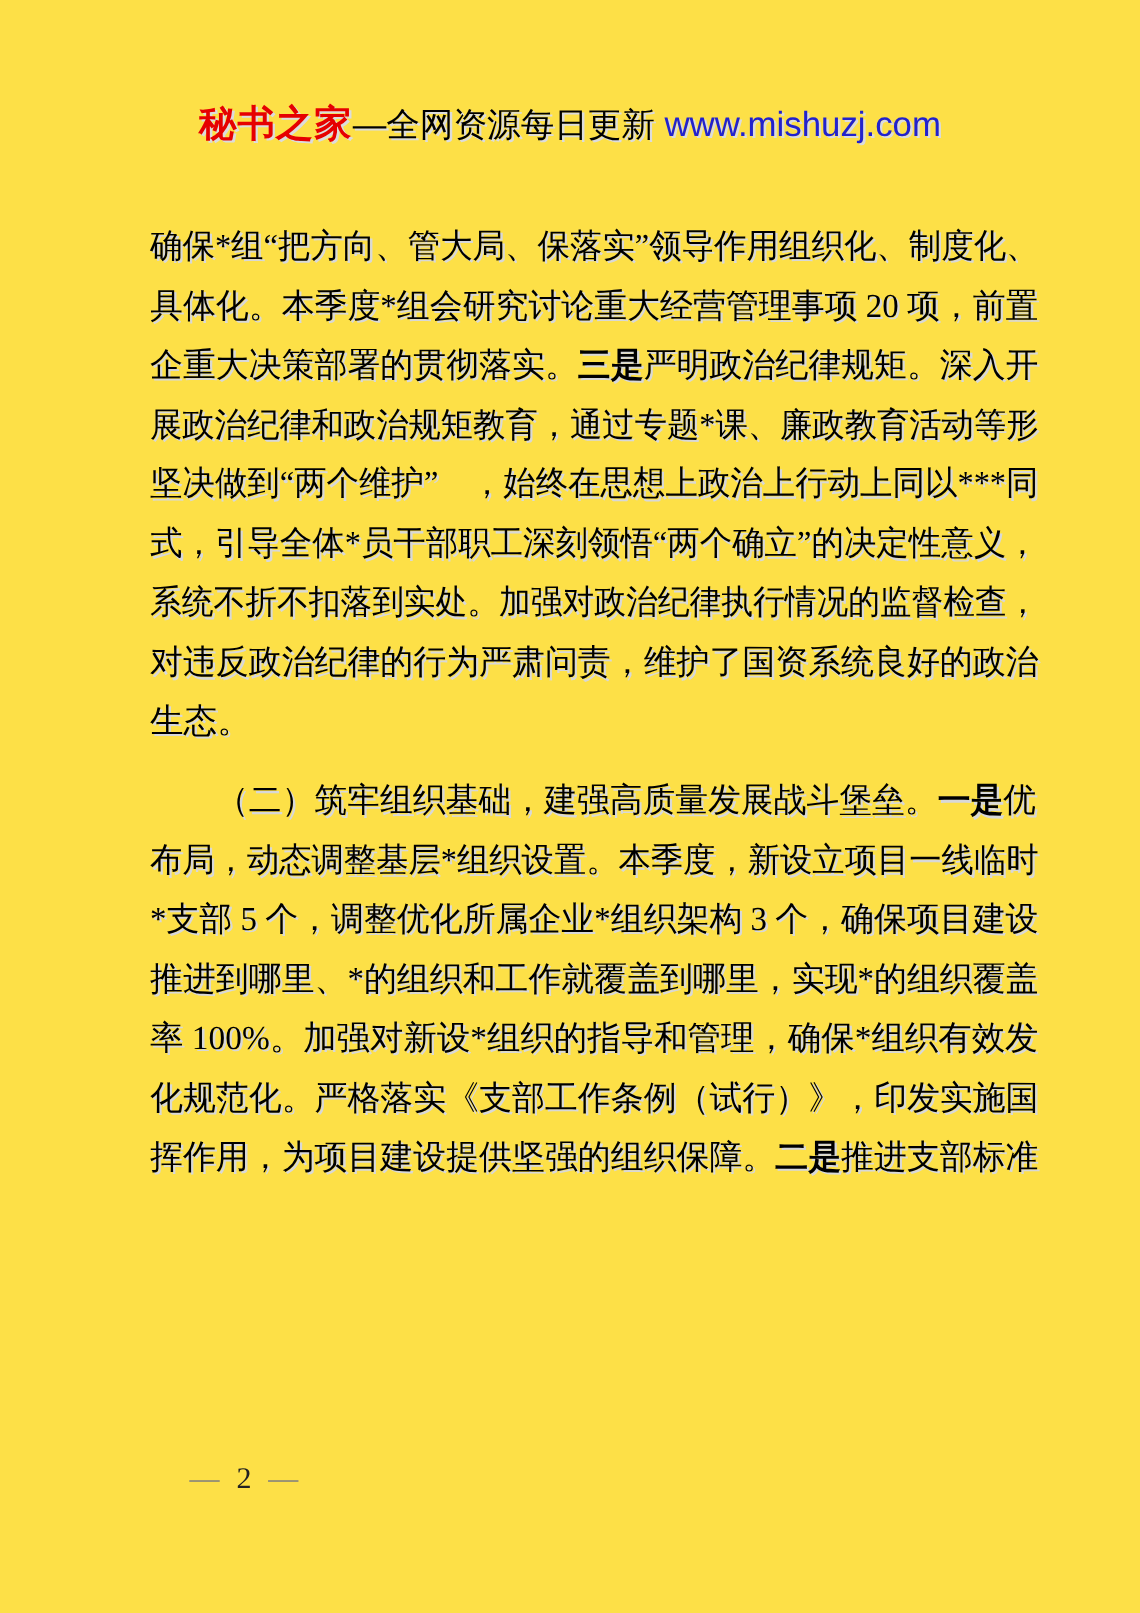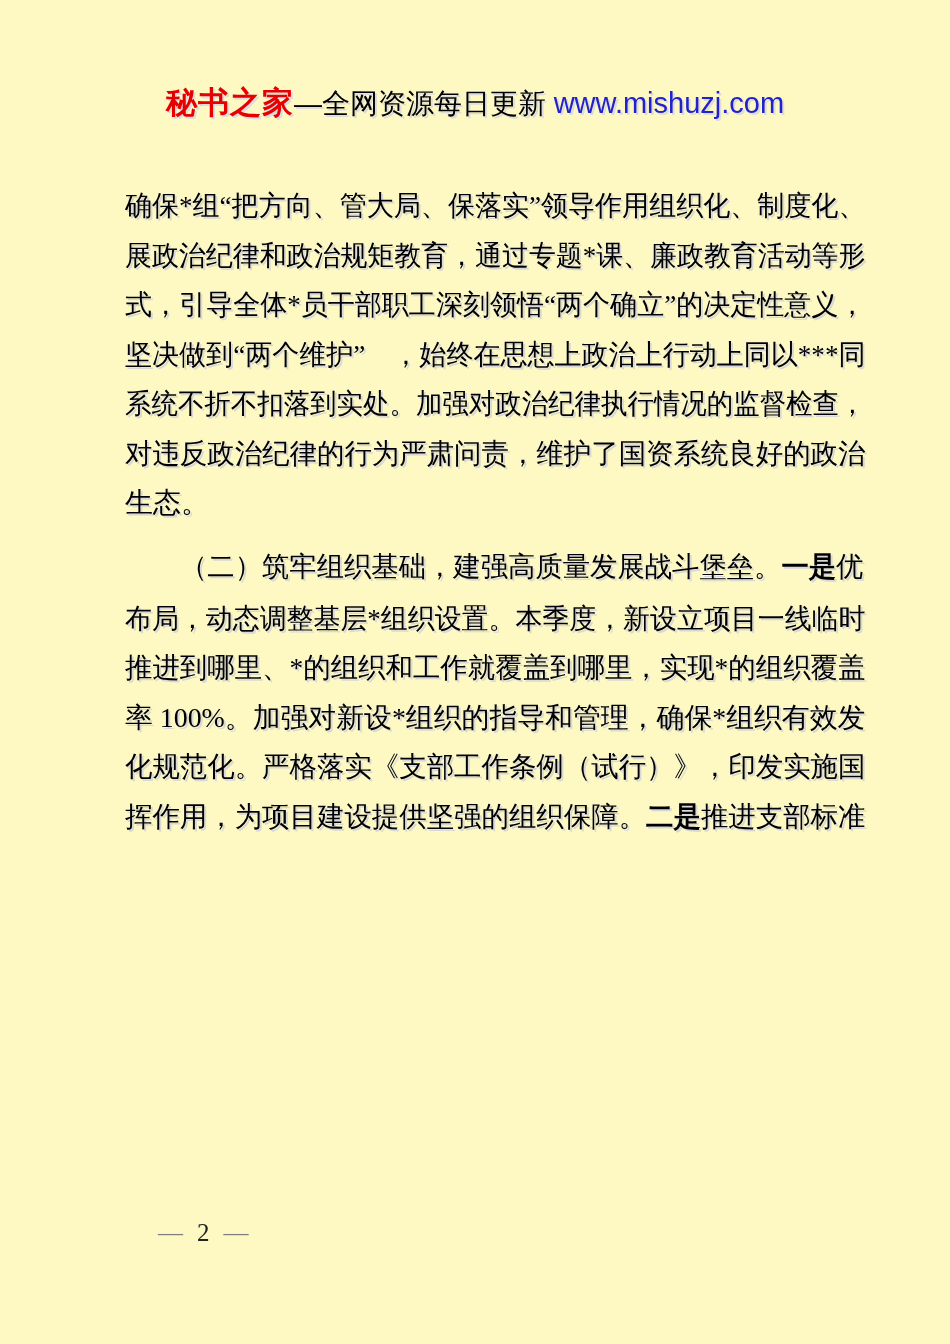--- a/index.html
+++ b/index.html
@@ -4,21 +4,21 @@
 <style>
   html, body { margin: 0; padding: 0; }
   body {
     width: 950px; height: 1344px;
     background: #ffffff;
     font-family: "Liberation Serif", "DejaVu Serif", serif;
   }
   .page {
     position: relative;
     width: 950px; height: 1344px;
-    background: #fef9c3;
+    background: #fde047;
     overflow: hidden;
   }
 
   
   .site-header {
     position: absolute;
     top: 82px; left: 0;
     width: 100%;
     text-align: center;
     white-space: nowrap;
@@ -80,30 +80,33 @@
 
 <div class="page">
 
   <div class="site-header">
     <span class="brand" style="color: rgb(230, 0, 0);">秘书之家</span><span class="tagline">—全网资源每日更新 </span><a class="site-url" href="#" style="color: rgb(34, 34, 204);">www.mishuzj.com</a>
   </div>
 
   <div class="doc-body" id="doc-body">
       <div class="para">
         <div class="line"><span class="line-inner" style="transform: scaleX(0.965558);"><span>确保*组“把方向、管大局、保落实”领导作用组织化、制度化、</span></span></div>
+        <div class="line"><span class="line-inner" style="transform: scaleX(0.979424);"><span>具体化。本季度*组会研究讨论重大经营管理事项 20 项，前置</span></span></div>
+        <div class="line"><span class="line-inner" style="transform: scaleX(0.979424);"><span>企重大决策部署的贯彻落实。</span><span class="seg-bold">三是</span><span>严明政治纪律规矩。深入开</span></span></div>
         <div class="line"><span class="line-inner" style="transform: scaleX(0.961616);"><span>展政治纪律和政治规矩教育，通过专题*课、廉政教育活动等形</span></span></div>
+        <div class="line"><span class="line-inner" style="transform: scaleX(0.965558);"><span>坚决做到“两个维护”　，始终在思想上政治上行动上同以***同</span></span></div>
         <div class="line"><span class="line-inner" style="transform: scaleX(0.965558);"><span>式，引导全体*员干部职工深刻领悟“两个确立”的决定性意义，</span></span></div>
-        <div class="line"><span class="line-inner" style="transform: scaleX(0.965558);"><span>坚决做到“两个维护”　，始终在思想上政治上行动上同以***同</span></span></div>
         <div class="line"><span class="line-inner" style="transform: scaleX(0.944444);"><span>系统不折不扣落到实处。加强对政治纪律执行情况的监督检查，</span></span></div>
         <div class="line"><span class="line-inner" style="transform: scaleX(0.979424);"><span>对违反政治纪律的行为严肃问责，维护了国资系统良好的政治</span></span></div>
         <div class="line"><span class="line-inner"><span>生态。</span></span></div>
       </div>
       <div class="para">
-        <div class="line" style="padding-left: 55px; font-family: Liberation Mono, monospace;"><span class="line-inner" style="transform: scaleX(0.976296);"><span>（二）筑牢组织基础，建强高质量发展战斗堡垒。</span><span class="seg-bold">一是</span><span>优</span></span></div>
+        <div class="line" style="padding-left: 55px;"><span class="line-inner" style="transform: scaleX(0.976296);"><span>（二）筑牢组织基础，建强高质量发展战斗堡垒。</span><span class="seg-bold">一是</span><span>优</span></span></div>
         <div class="line"><span class="line-inner" style="transform: scaleX(0.961616);"><span>布局，动态调整基层*组织设置。本季度，新设立项目一线临时</span></span></div>
+        <div class="line"><span class="line-inner" style="transform: scaleX(0.979424);"><span>*支部 5 个，调整优化所属企业*组织架构 3 个，确保项目建设</span></span></div>
         <div class="line"><span class="line-inner" style="transform: scaleX(0.979424);"><span>推进到哪里、*的组织和工作就覆盖到哪里，实现*的组织覆盖</span></span></div>
         <div class="line"><span class="line-inner" style="transform: scaleX(0.994775);"><span>率 100%。加强对新设*组织的指导和管理，确保*组织有效发</span></span></div>
         <div class="line"><span class="line-inner" style="transform: scaleX(0.979424);"><span>化规范化。严格落实《支部工作条例（试行）》，印发实施国</span></span></div>
         <div class="line"><span class="line-inner" style="transform: scaleX(0.979424);"><span>挥作用，为项目建设提供坚强的组织保障。</span><span class="seg-bold">二是</span><span>推进支部标准</span></span></div>
       </div>
     </div>
 
   <div class="page-footer">
     <span class="footer-dash">—</span><span class="footer-num">2</span><span class="footer-dash">—</span>
   </div>

